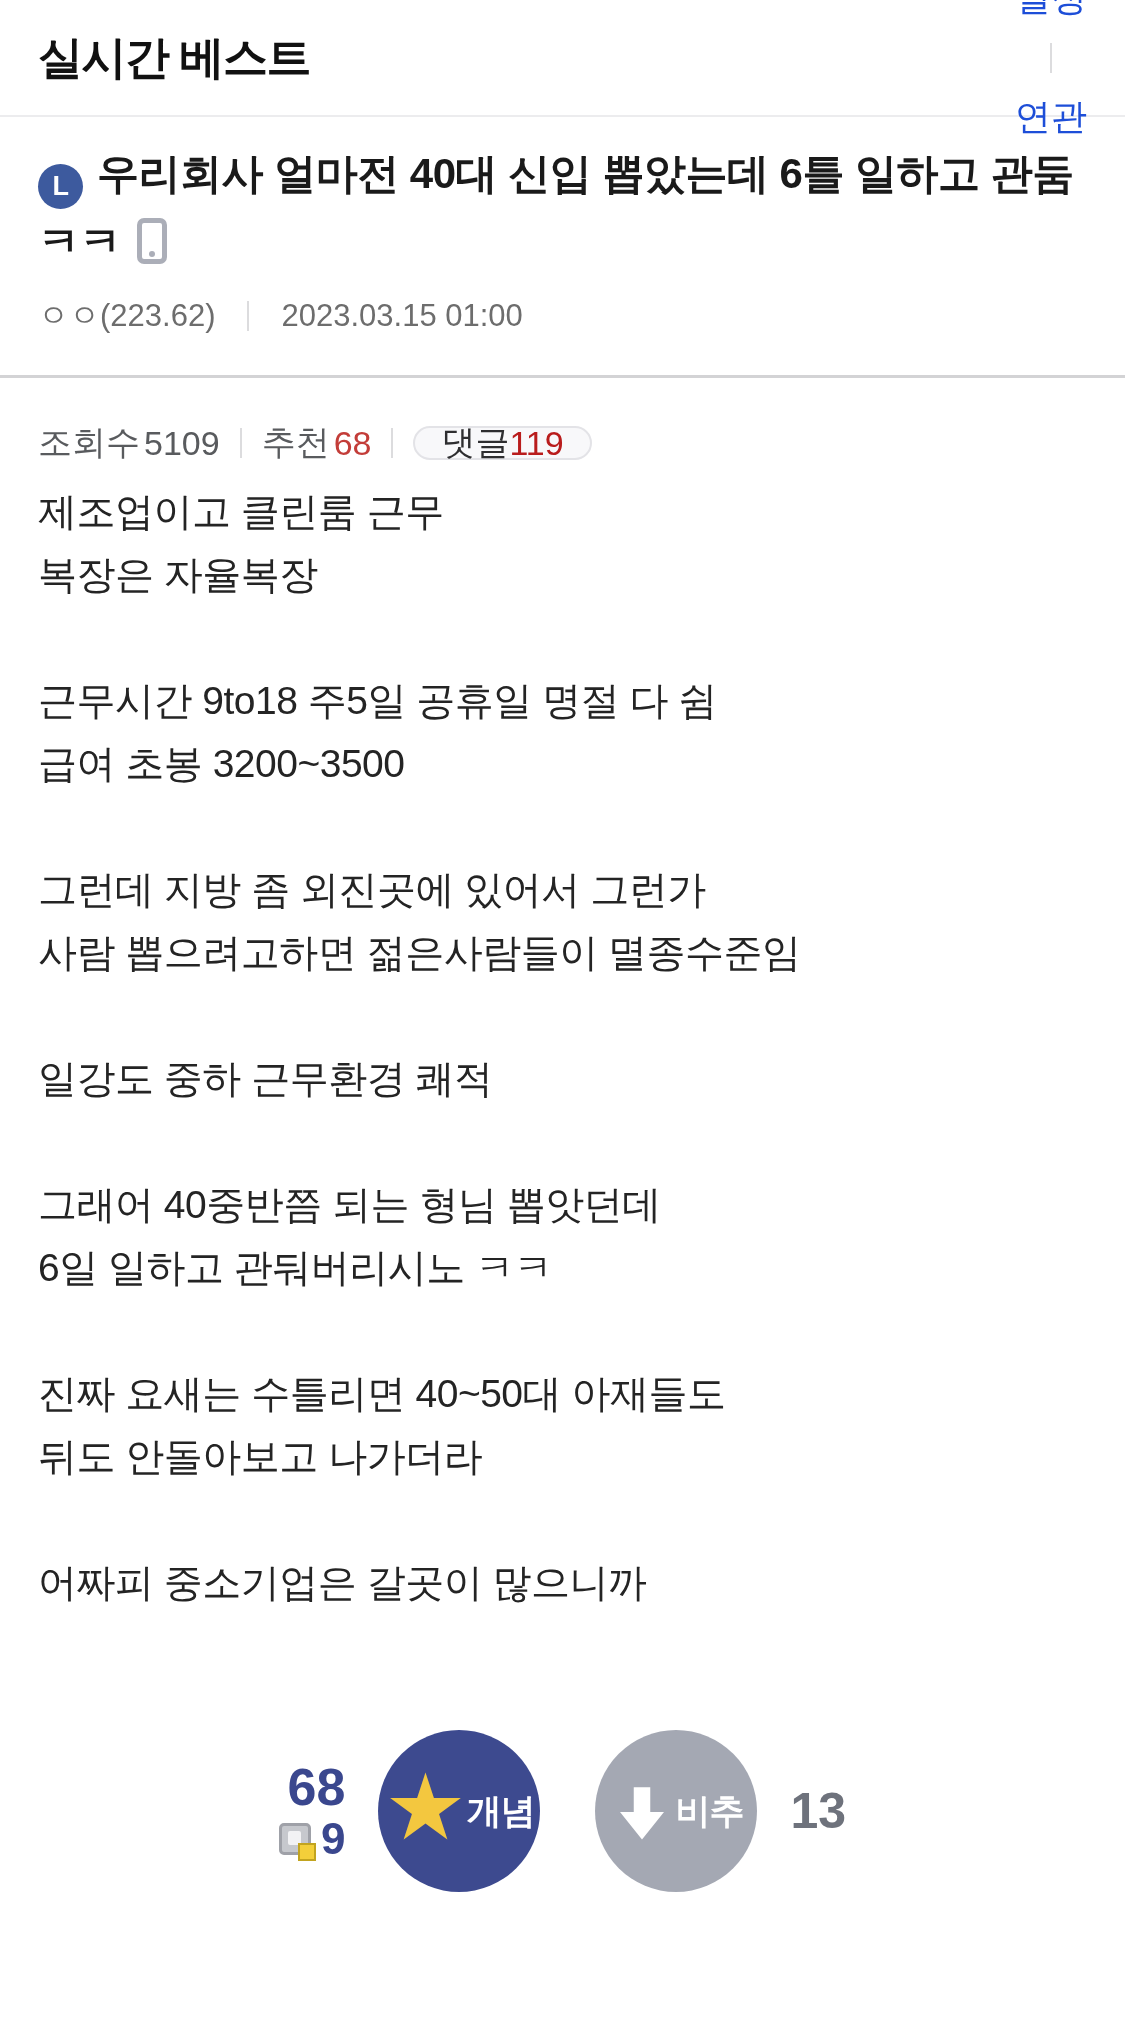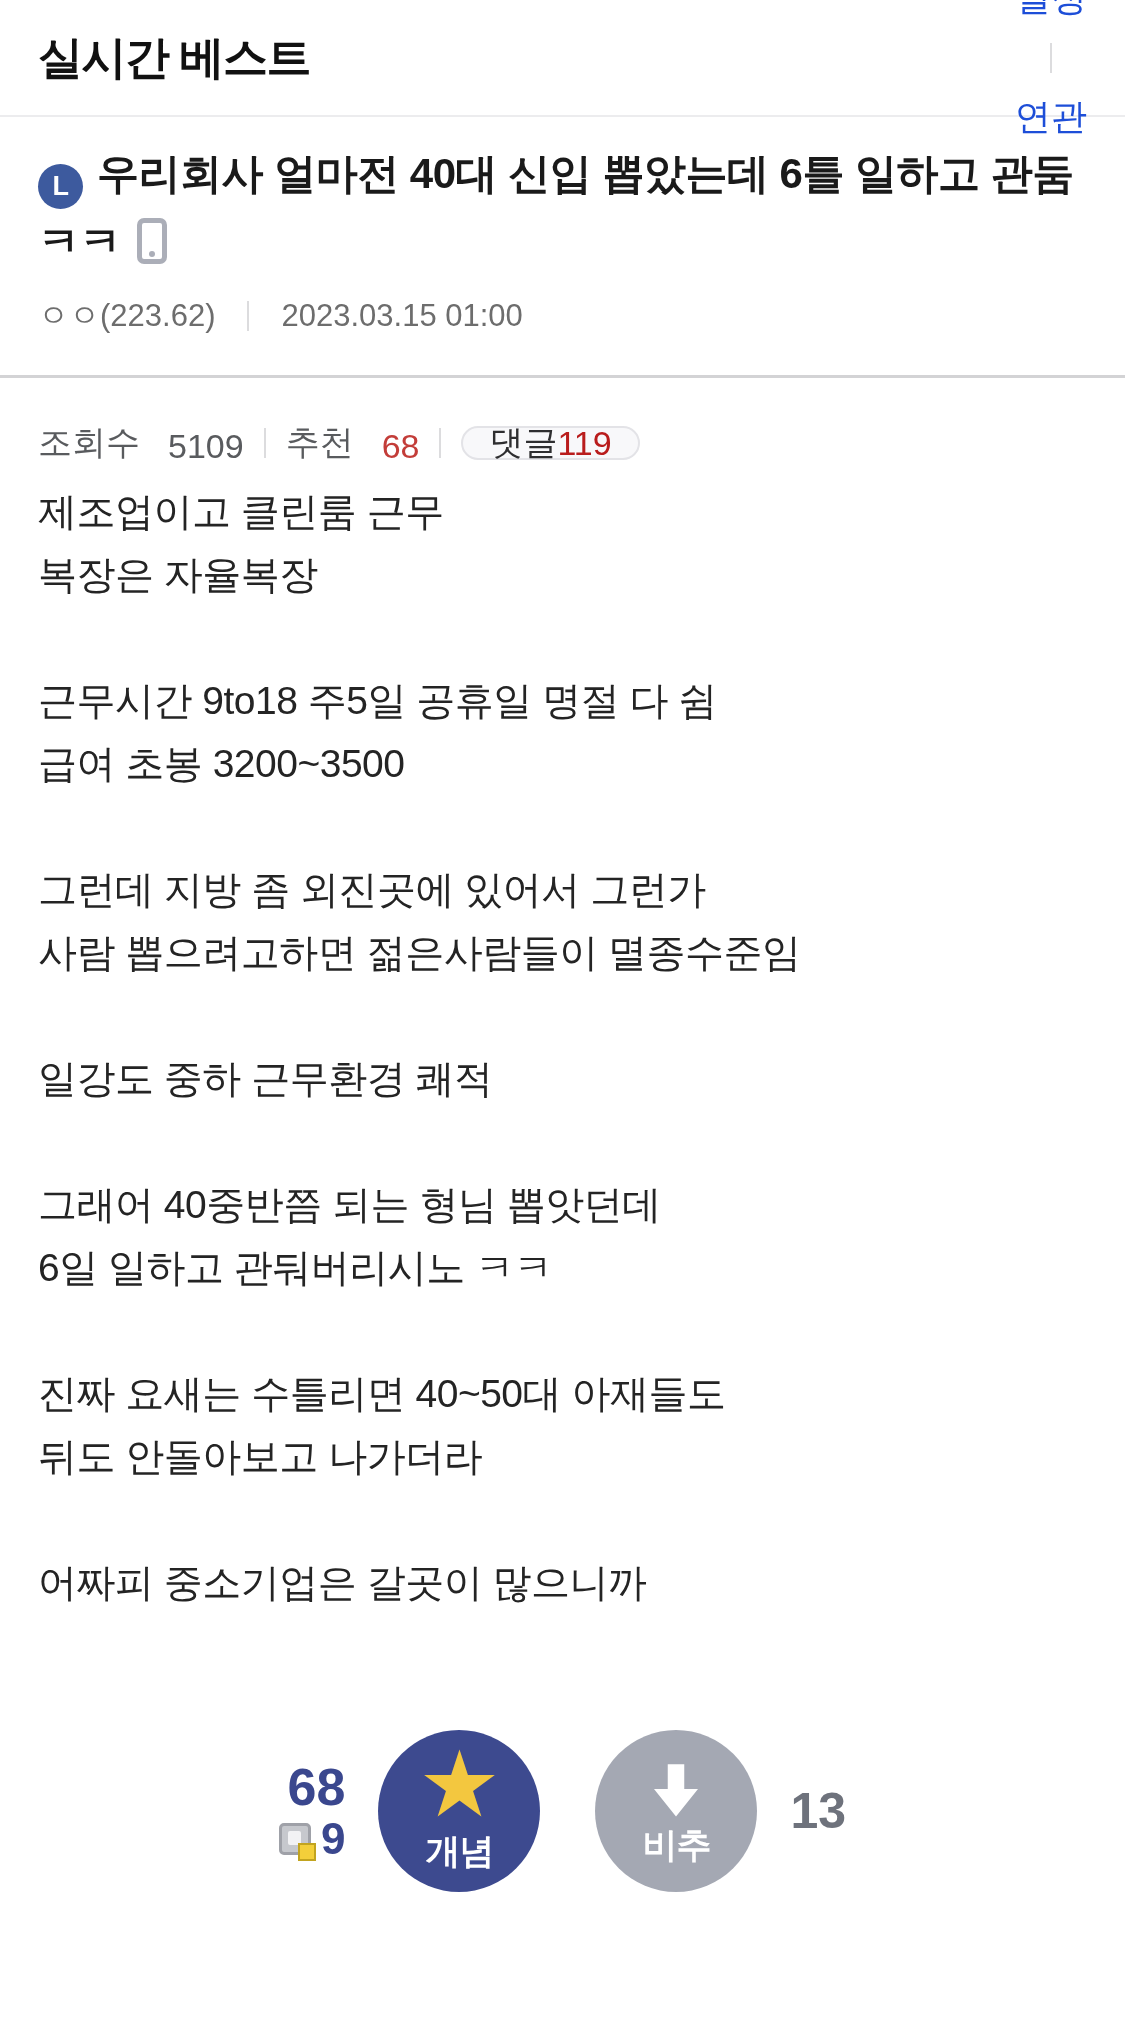--- a/index.html
+++ b/index.html
@@ -41,21 +41,21 @@
     width:6px; height:6px; border-radius:50%; background:#abaeb8;
   }
   .author-row { margin-top:20px; display:flex; align-items:center; gap:32px;
     font-size:31px; color:#6d6d6d; }
 
   .divider-thick { height:3px; background:#d3d3d5; }
 
   
   .stats-row { margin:42px 38px 0; display:flex; align-items:center; gap:20px;
     font-size:34px; color:#595b5e; }
-  .stat { display:flex; align-items:flex-end; gap:28px; }
+  .stat { display:flex; align-items:center; gap:4px; }
   .stat-red { color:#c33d39; }
   .comments-pill {
     display:inline-flex; align-items:center; height:34px; padding:0 26px;
     border:2px solid #e3e3e7; background:#f8f8fa; border-radius:28px;
   }
   .comments-pill .pill-label { color:#2e2e30; }
   .comments-pill .pill-count { color:#b91c1c; }
 
   
   .body-text { margin:14px 38px 0; font-size:39px; color:#242424; letter-spacing:-0.5px; }
@@ -77,21 +77,21 @@
   .gallog-icon::before {
     content:""; position:absolute; left:6px; top:5px; width:13px; height:14px;
     background:#f2f2f4; border-radius:2px;
   }
   .gallog-icon::after {
     content:""; position:absolute; right:-8px; bottom:-9px; width:14px; height:14px;
     background:#f3cf3a; border:2px solid #c2a41f;
   }
   .vote-btn {
     width:162px; height:162px; border-radius:50%;
-    display:flex; flex-direction:column; align-items:center; justify-content:center;
+    display:flex; flex-direction:row; align-items:center; justify-content:center;
     cursor:pointer;
   }
   .vote-btn.up { background:#3d4a8f; }
   .vote-btn.down { background:#a4a8b3; margin-left:55px; }
   .star-icon { color:#f3c73f; font-size:92px; line-height:0.95; margin-top:-6px; }
   .star-icon::after { content:"★"; }
   .down-arrow-icon { width:66px; height:66px; display:block; margin-top:2px; }
   .vote-label { color:#ffffff; font-size:35px; font-weight:700; margin-top:0px; letter-spacing:-1px; }
   .down-count { font-size:50px; color:#6e727c; font-weight:600; margin-left:33px; }
 </style>

